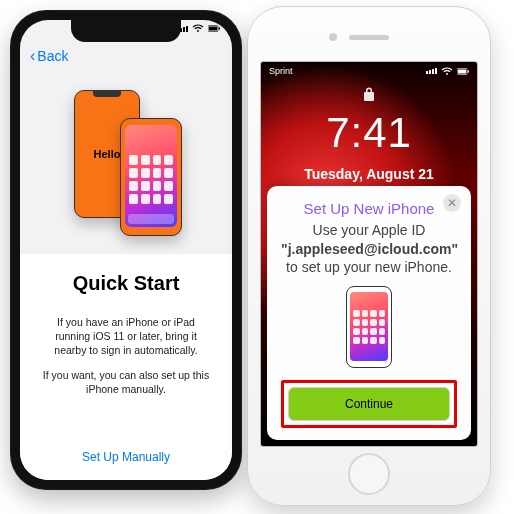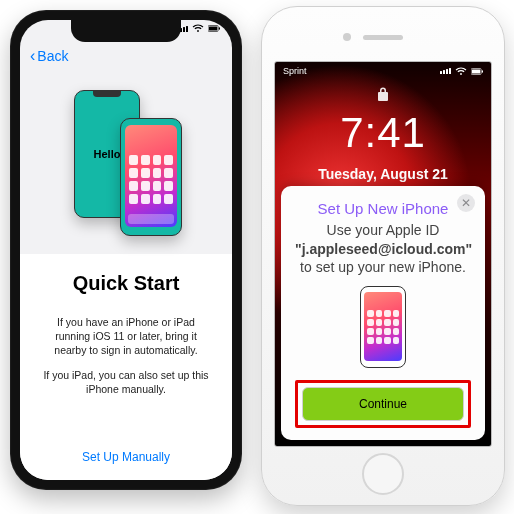--- a/index.html
+++ b/index.html
@@ -61,21 +61,21 @@
     display: flex; align-items: center; gap: 2px;
     width: max-content;
   }
   .chev { font-size: 16px; line-height: 1; }
   .hero {
     flex: 0 0 184px;
     position: relative;
   }
   .hero .ph {
     position: absolute;
-    background: #14b8a6;
+    background: #f97316;
     border: 1px solid #333;
     border-radius: 10px;
     box-shadow: 0 6px 14px rgba(0,0,0,.25);
   }
   .hero .ph.a {
     left: 54px; top: 20px;
     width: 66px; height: 128px;
   }
   .hero .ph.a .ntc {
     position:absolute; top:0; left:50%; transform:translateX(-50%);
@@ -113,21 +113,21 @@
     display:flex; flex-direction:column; justify-content:space-between;
   }
   .qs-title { font-size: 20px; font-weight: 700; margin-bottom: 20px; }
   .qs-body { font-size: 10.5px; line-height: 1.35; color:#222;margin-top:20px; }
   .qs-body p + p { margin-top: 10px; }
   .manual { color:#007aff; font-size:12px; padding: 8px 0 6px 0; }
 
   
   .phone-8 {
     position: absolute;
-    right: 9px;
+    right: 23px;
     top: 6px;
     width: 244px;
     height: 500px;
     background: linear-gradient(#fdfdfd,#f1f1f1);
     border: 1px solid #d0d0d0;
     border-radius: 36px;
     box-shadow: 0 10px 25px rgba(0,0,0,.18);
     padding: 54px 12px 58px 12px;
   }
   .phone-8 .speaker {
@@ -267,21 +267,21 @@
           <div class="dock"></div>
         </div>
       </div>
     </div>
 
     <div class="qs-card">
       <div>
         <div class="qs-title">Quick Start</div>
         <div class="qs-body">
           <p>If you have an iPhone or iPad running iOS 11 or later, bring it nearby to sign in automatically.</p>
-          <p>If you iPad, you can also set up this iPhone manually.</p>
+          <p>If you want, you can also set up this iPhone manually.</p>
         </div>
       </div>
       <div class="manual">Set Up Manually</div>
     </div>
   </div>
 </div>
 
 <div class="phone-8">
   <div class="speaker"></div>
   <div class="cam"></div>

